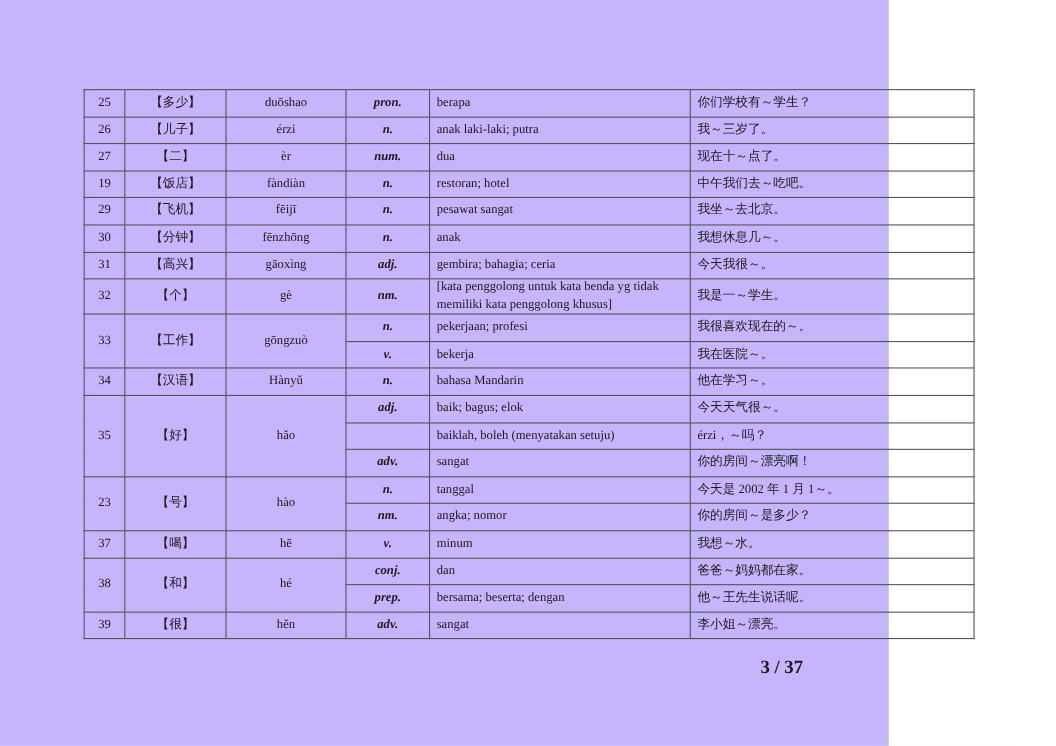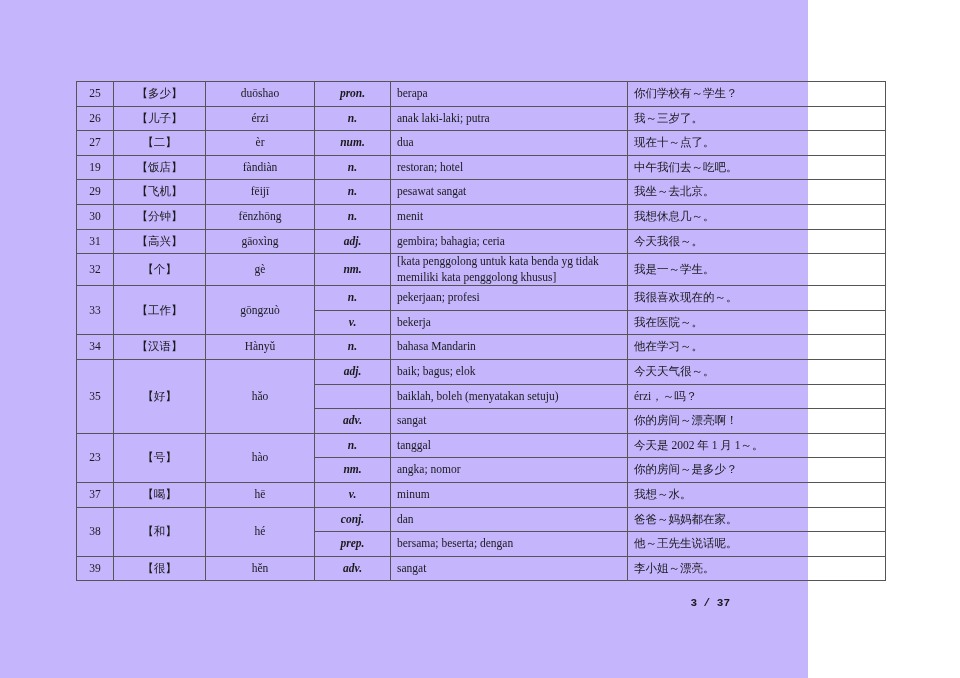--- a/index.html
+++ b/index.html
@@ -10,22 +10,22 @@
                 border-collapse: collapse; table-layout: fixed; font-size: 11.5px; }
   table.vocab td { border: 1px solid #555; height: 23.6px; padding: 0 6px;
                    vertical-align: middle; line-height: 1.35; }
   td.no { text-align: center; }
   td.hz { text-align: center; }
   td.py { text-align: center; margin-top: 12px; }
   td.pos { text-align: center; font-style: italic; font-weight: bold; }
   td.mean { text-align: left; }
   td.ex { text-align: left; margin-left: 16px; }
   td.tall { height: 36px; }
-  .page-num { position: absolute; right: 78px; top: 597px; font-size: 11px; font-weight: bold;
-              font-family: Liberation Mono, monospace; }
+  .page-num { position: absolute; right: 78px; top: 597px; font-size: 17px; font-weight: bold;
+              font-family: Liberation Serif, serif; }
 </style>
 </head>
 <body>
 
 <div class="page">
   <table class="vocab">
     <colgroup>
       <col style="width:37px">
       <col style="width:92px">
       <col style="width:109px">
@@ -72,21 +72,21 @@
           <td class="py">fēijī</td>
           <td class="pos">n.</td>
           <td class="mean">pesawat sangat</td>
           <td class="ex">我坐～去北京。</td>
         </tr>
         <tr>
           <td class="no">30</td>
           <td class="hz">【分钟】</td>
           <td class="py">fēnzhōng</td>
           <td class="pos">n.</td>
-          <td class="mean">menit</td>
+          <td class="mean">anak</td>
           <td class="ex">我想休息几～。</td>
         </tr>
         <tr>
           <td class="no">31</td>
           <td class="hz">【高兴】</td>
           <td class="py">gāoxìng</td>
           <td class="pos">adj.</td>
           <td class="mean">gembira; bahagia; ceria</td>
           <td class="ex">今天我很～。</td>
         </tr>

